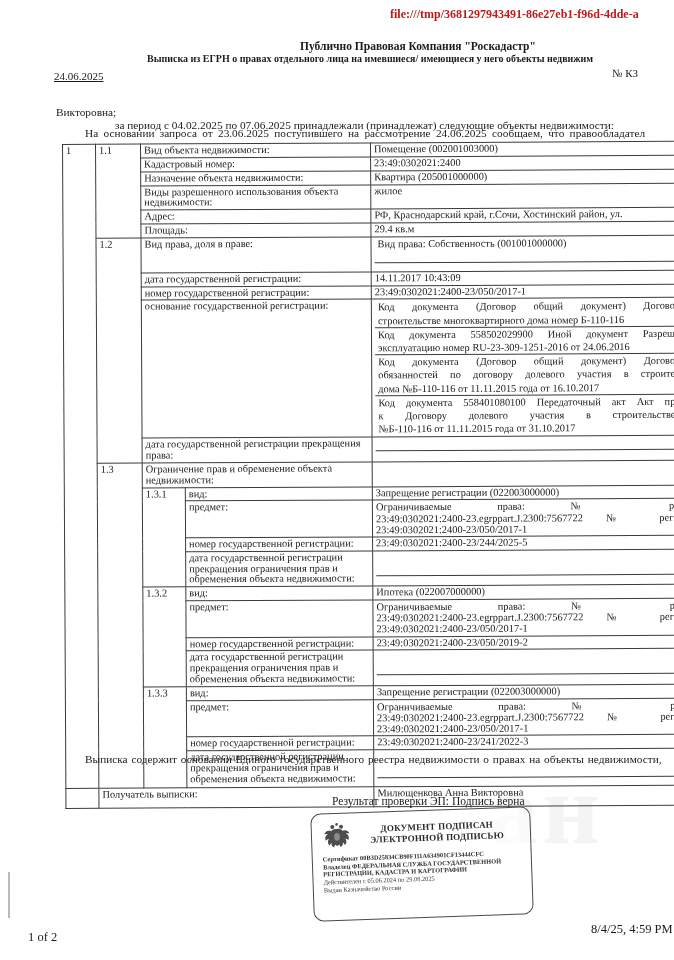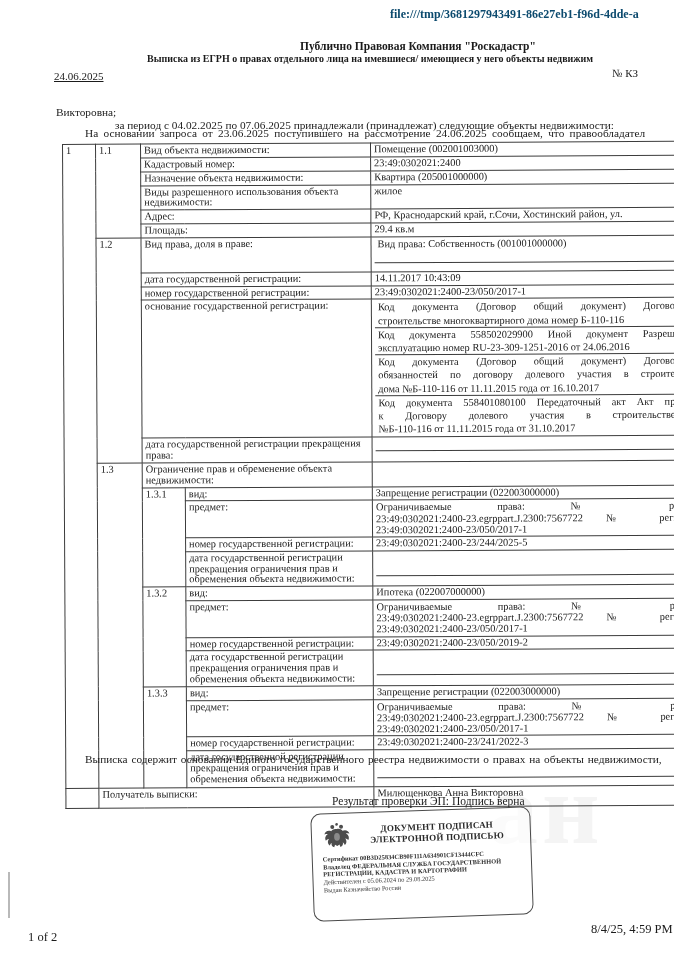--- a/index.html
+++ b/index.html
@@ -5,21 +5,21 @@
   html,body { margin:0; padding:0; }
   body {
     width:674px; height:960px; overflow:hidden; position:relative;
     background:#ffffff;
     font-family:"Liberation Serif","DejaVu Serif",serif;
     color:#1b1b1b;
   }
   .page { position:absolute; left:0; top:0; width:880px; height:960px; }
   .abs { position:absolute; white-space:nowrap; }
 
-  .file-url { left:390px; top:7px; font-size:12px; font-weight:bold; color:#0c4a6e; }
+  .file-url { left:390px; top:7px; font-size:12px; font-weight:bold; color:#b91c1c; }
   .org-name { left:300px; top:40px; font-size:11.5px; font-weight:bold; }
   .doc-title { left:147px; top:53px; font-size:10px; font-weight:bold; }
   .doc-number { left:612px; top:67px; font-size:11px; }
   .doc-date { left:54px; top:70px; font-size:11px;text-decoration:underline; }
   .intro1 { left:85px; top:93px; font-size:11.3px; word-spacing:2.5px;margin-top:34px; }
   .intro2 { left:56px; top:106px; font-size:11.3px; }
   .intro3 { left:115px; top:119px; font-size:11.3px; }
 
   table.egrn {
     position:absolute; left:62px; top:144px;

